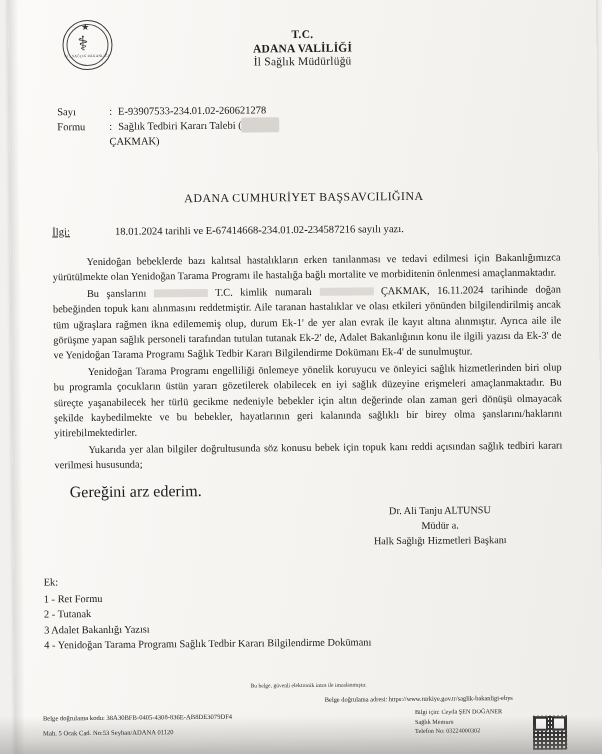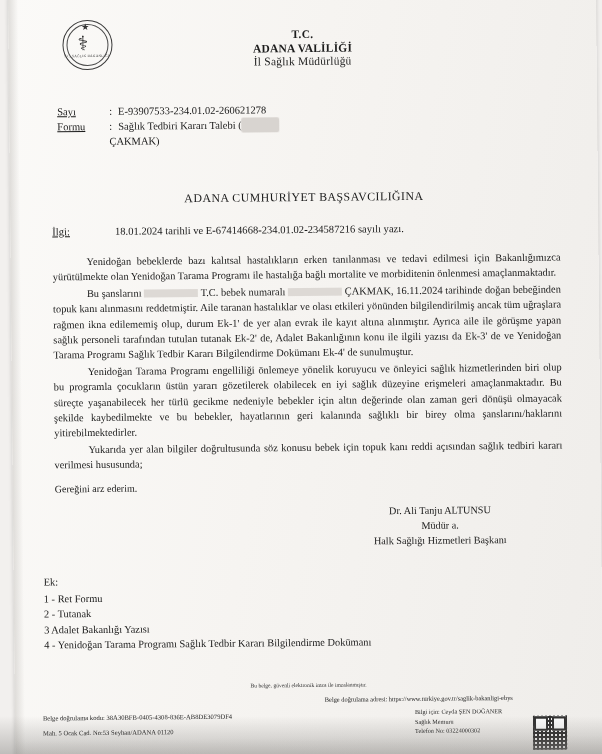--- a/index.html
+++ b/index.html
@@ -150,21 +150,21 @@
 
   
   .meta {
     position: absolute;
     left: 48px;
     top: 108px;
     font-size: 10.5px;
     line-height: 15px;
   }
   .meta .row { display: flex; }
-  .meta .lbl { width: 52px; text-decoration: underline; }
+  .meta .lbl { width: 52px; }
   .meta .val { white-space: nowrap; }
   .meta .row3 { padding-left: 52px; }
   .redact {
     display: inline-block;
     background: #d8d4d0;
     border-radius: 2px;
     color: transparent;
     user-select: none;
     filter: blur(0.6px);
   }
@@ -210,23 +210,23 @@
     width: 54px;
     height: 8px;
     background: #ddd9d5;
     vertical-align: middle;
     filter: blur(0.7px);
   }
 
   
   .closing {
     position: absolute;
-    left: 42px;
+    left: 57px;
     top: 487px;
-    font-size: 10px;
+    font-size: 16px;
   }
   .signature {
     position: absolute;
     right: 46px;
     top: 510px;
     width: 230px;
     text-align: center;
     font-size: 10.2px;
     line-height: 15px;
   }
@@ -347,21 +347,21 @@
       <div class="ilgi">
         <span class="lbl"><span>İlgi</span><span>:</span></span>
         <span>18.01.2024 tarihli ve E-67414668-234.01.02-234587216 sayılı yazı.</span>
       </div>
 
       <div class="body">
         <p>Yenidoğan bebeklerde bazı kalıtsal hastalıkların erken tanılanması ve tedavi edilmesi için Bakanlığımızca yürütülmekte olan Yenidoğan Tarama Programı ile hastalığa bağlı mortalite ve morbiditenin önlenmesi amaçlanmaktadır.</p>
         <p>
           <span>Bu şanslarını</span>
           <span class="inline-redact"></span>
-          <span>T.C. bebek numaralı</span>
+          <span>T.C. kimlik numaralı</span>
           <span class="inline-redact"></span>
           <span>ÇAKMAK, 16.11.2024 tarihinde doğan bebeğinden topuk kanı alınmasını reddetmiştir. Aile taranan hastalıklar ve olası etkileri yönünden bilgilendirilmiş ancak tüm uğraşlara rağmen ikna edilememiş olup, durum Ek-1' de yer alan evrak ile kayıt altına alınmıştır. Ayrıca aile ile görüşme yapan sağlık personeli tarafından tutulan tutanak Ek-2' de, Adalet Bakanlığının konu ile ilgili yazısı da Ek-3' de ve Yenidoğan Tarama Programı Sağlık Tedbir Kararı Bilgilendirme Dokümanı Ek-4' de sunulmuştur.</span>
         </p>
         <p>Yenidoğan Tarama Programı engelliliği önlemeye yönelik koruyucu ve önleyici sağlık hizmetlerinden biri olup bu programla çocukların üstün yararı gözetilerek olabilecek en iyi sağlık düzeyine erişmeleri amaçlanmaktadır. Bu süreçte yaşanabilecek her türlü gecikme nedeniyle bebekler için altın değerinde olan zaman geri dönüşü olmayacak şekilde kaybedilmekte ve bu bebekler, hayatlarının geri kalanında sağlıklı bir birey olma şanslarını/haklarını yitirebilmektedirler.</p>
         <p>Yukarıda yer alan bilgiler doğrultusunda söz konusu bebek için topuk kanı reddi açısından sağlık tedbiri kararı verilmesi hususunda;</p>
       </div>
 
       <div class="closing">Gereğini arz ederim.</div>
 
       <div class="signature">

